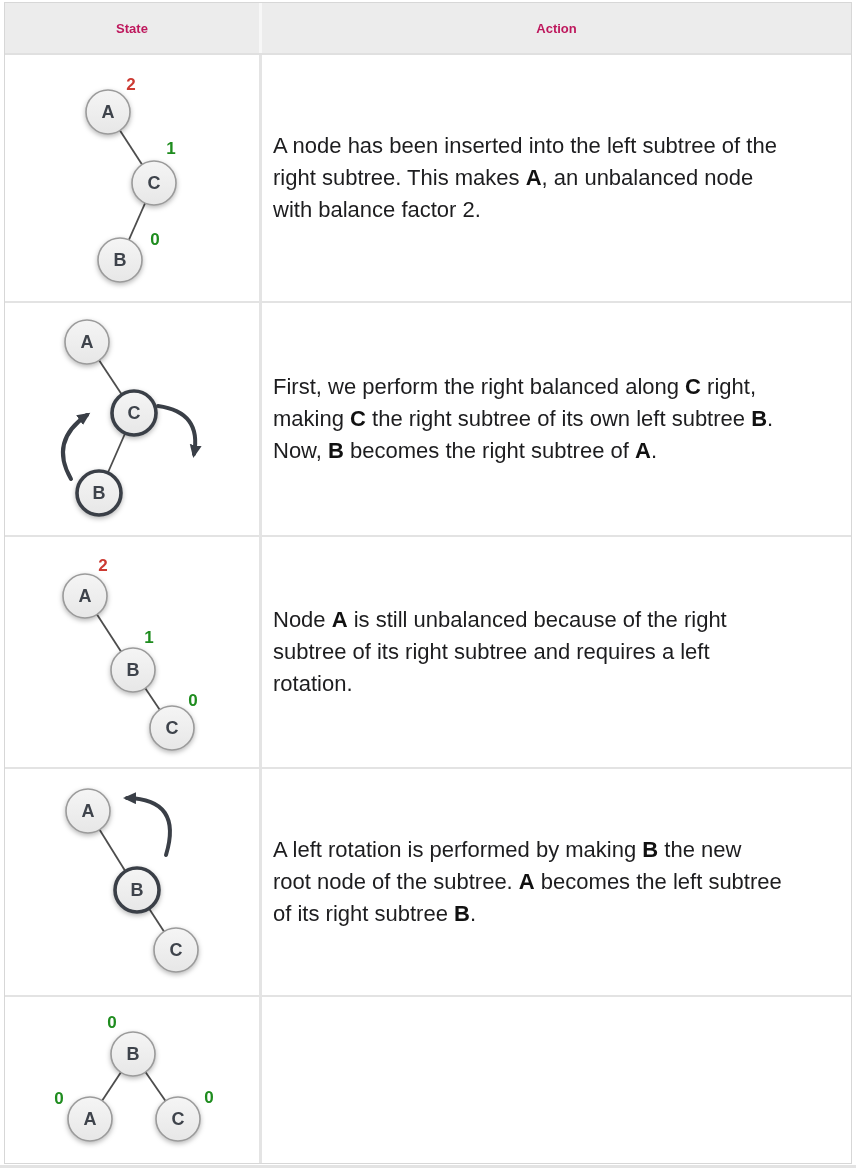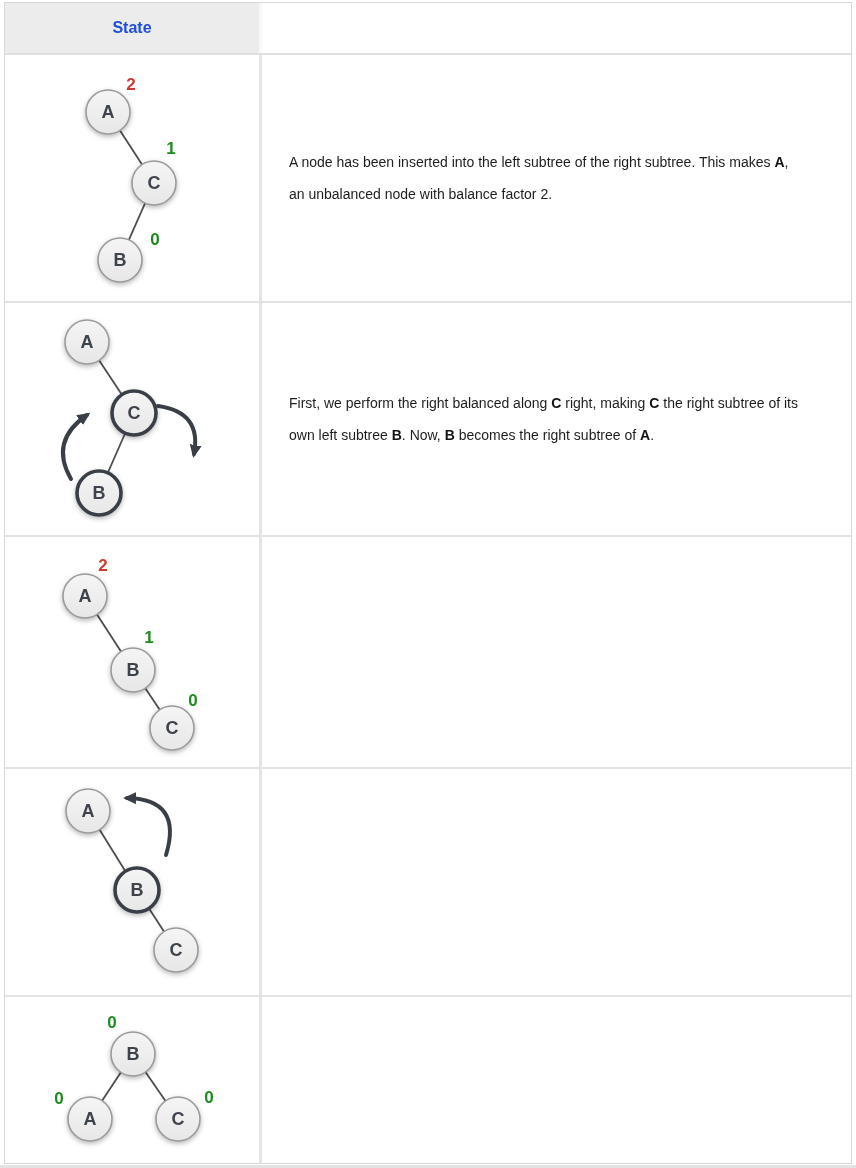--- a/index.html
+++ b/index.html
@@ -29,22 +29,22 @@
     grid-template-columns: 254px 3px 1fr;
     height: 52px;
     border-bottom: 2px solid #e0e0e0;
   }
   .hcell {
     background: #ececec;
     display: flex;
     align-items: center;
     justify-content: center;
     font-weight: bold;
-    font-size: 16px;
-    color: #1d4ed8;
+    font-size: 13px;
+    color: #be185d;
   }
   .hdivider { background: #f7f7f7; }
   .trow {
     box-sizing: border-box;
     display: grid;
     grid-template-columns: 254px 3px 1fr;
     border-bottom: 2px solid #e3e3e3;
   }
   .trow:last-child { border-bottom: none; }
   .vdivider { background: #e4e4e4; }
@@ -53,23 +53,23 @@
     overflow: hidden;
     background: #ffffff;
   }
   .action-cell {
     display: flex;
     align-items: center;
     background: #ffffff;
     padding: 0 18px 0 11px;
   }
   .action-text {
-    margin: 16px;
+    margin: 0;
     max-width: 512px;
-    font-size: 14px;
+    font-size: 22px;
     line-height: 32px;
     color: #1d1d1f;
   }
   .action-text b { color: #111111; }
   .node-circle {
     filter: drop-shadow(0 2px 2.5px rgba(0,0,0,0.28));
   }
   .node-label {
     font-family: "Liberation Sans", sans-serif;
     font-weight: bold;
@@ -103,20 +103,21 @@
   }
 </style>
 </head>
 <body>
 
 <div class="page">
   <div class="avl-table">
     <div class="header-row">
       <div class="hcell">State</div>
       <div class="hdivider"></div>
+      <div class="hcell">Action</div>
     </div>
     <div id="rows">
   <div class="trow" style="height: 248px;">
     <div class="state-cell"><svg viewBox="0 0 254 246" width="254" height="246">
               <defs>
                 <linearGradient id="g0" x1="0" y1="0" x2="0" y2="1">
                   <stop offset="0%" stop-color="#f5f5f5"></stop>
                   <stop offset="100%" stop-color="#e7e7e7"></stop>
                 </linearGradient>
                 <marker id="ah0" markerUnits="userSpaceOnUse" markerWidth="14" markerHeight="13" refX="9" refY="6" orient="auto">
@@ -186,20 +187,23 @@
               <text x="80" y="65" class="node-label">A</text>
               <circle cx="128" cy="133" r="22" fill="url(#g2)" stroke="#9b9b9b" stroke-width="1.6" class="node-circle"></circle>
               <text x="128" y="139" class="node-label">B</text>
               <circle cx="167" cy="191" r="22" fill="url(#g2)" stroke="#9b9b9b" stroke-width="1.6" class="node-circle"></circle>
               <text x="167" y="197" class="node-label">C</text>
               <text x="98" y="34" class="badge" fill="#cc3a32">2</text>
               <text x="144" y="106" class="badge" fill="#1e8c1e">1</text>
               <text x="188" y="169" class="badge" fill="#1e8c1e">0</text>
             </svg></div>
     <div class="vdivider"></div>
+    <div class="action-cell">
+      <p class="action-text"><span>Node </span><b>A</b><span> is still unbalanced because of the right subtree of its right subtree and requires a left rotation.</span></p>
+    </div>
   </div>
 
   <div class="trow" style="height: 228px;">
     <div class="state-cell"><svg viewBox="0 0 254 226" width="254" height="226">
               <defs>
                 <linearGradient id="g3" x1="0" y1="0" x2="0" y2="1">
                   <stop offset="0%" stop-color="#f5f5f5"></stop>
                   <stop offset="100%" stop-color="#e7e7e7"></stop>
                 </linearGradient>
                 <marker id="ah3" markerUnits="userSpaceOnUse" markerWidth="14" markerHeight="13" refX="9" refY="6" orient="auto">
@@ -210,20 +214,23 @@
               <line x1="132" y1="121" x2="171" y2="181" class="tree-edge"></line>
               <path d="M 161 86 Q 178 30 122 29" class="rotation-arrow" marker-end="url(#ah3)"></path>
               <circle cx="83" cy="42" r="22" fill="url(#g3)" stroke="#9b9b9b" stroke-width="1.6" class="node-circle"></circle>
               <text x="83" y="48" class="node-label">A</text>
               <circle cx="132" cy="121" r="22" fill="url(#g3)" stroke="#3a3f47" stroke-width="3.6" class="node-circle"></circle>
               <text x="132" y="127" class="node-label">B</text>
               <circle cx="171" cy="181" r="22" fill="url(#g3)" stroke="#9b9b9b" stroke-width="1.6" class="node-circle"></circle>
               <text x="171" y="187" class="node-label">C</text>
             </svg></div>
     <div class="vdivider"></div>
+    <div class="action-cell">
+      <p class="action-text"><span>A left rotation is performed by making </span><b>B</b><span> the new root node of the subtree. </span><b>A</b><span> becomes the left subtree of its right subtree </span><b>B</b><span>.</span></p>
+    </div>
   </div>
 
   <div class="trow" style="height: 166px;">
     <div class="state-cell"><svg viewBox="0 0 254 164" width="254" height="164">
               <defs>
                 <linearGradient id="g4" x1="0" y1="0" x2="0" y2="1">
                   <stop offset="0%" stop-color="#f5f5f5"></stop>
                   <stop offset="100%" stop-color="#e7e7e7"></stop>
                 </linearGradient>
                 <marker id="ah4" markerUnits="userSpaceOnUse" markerWidth="14" markerHeight="13" refX="9" refY="6" orient="auto">

